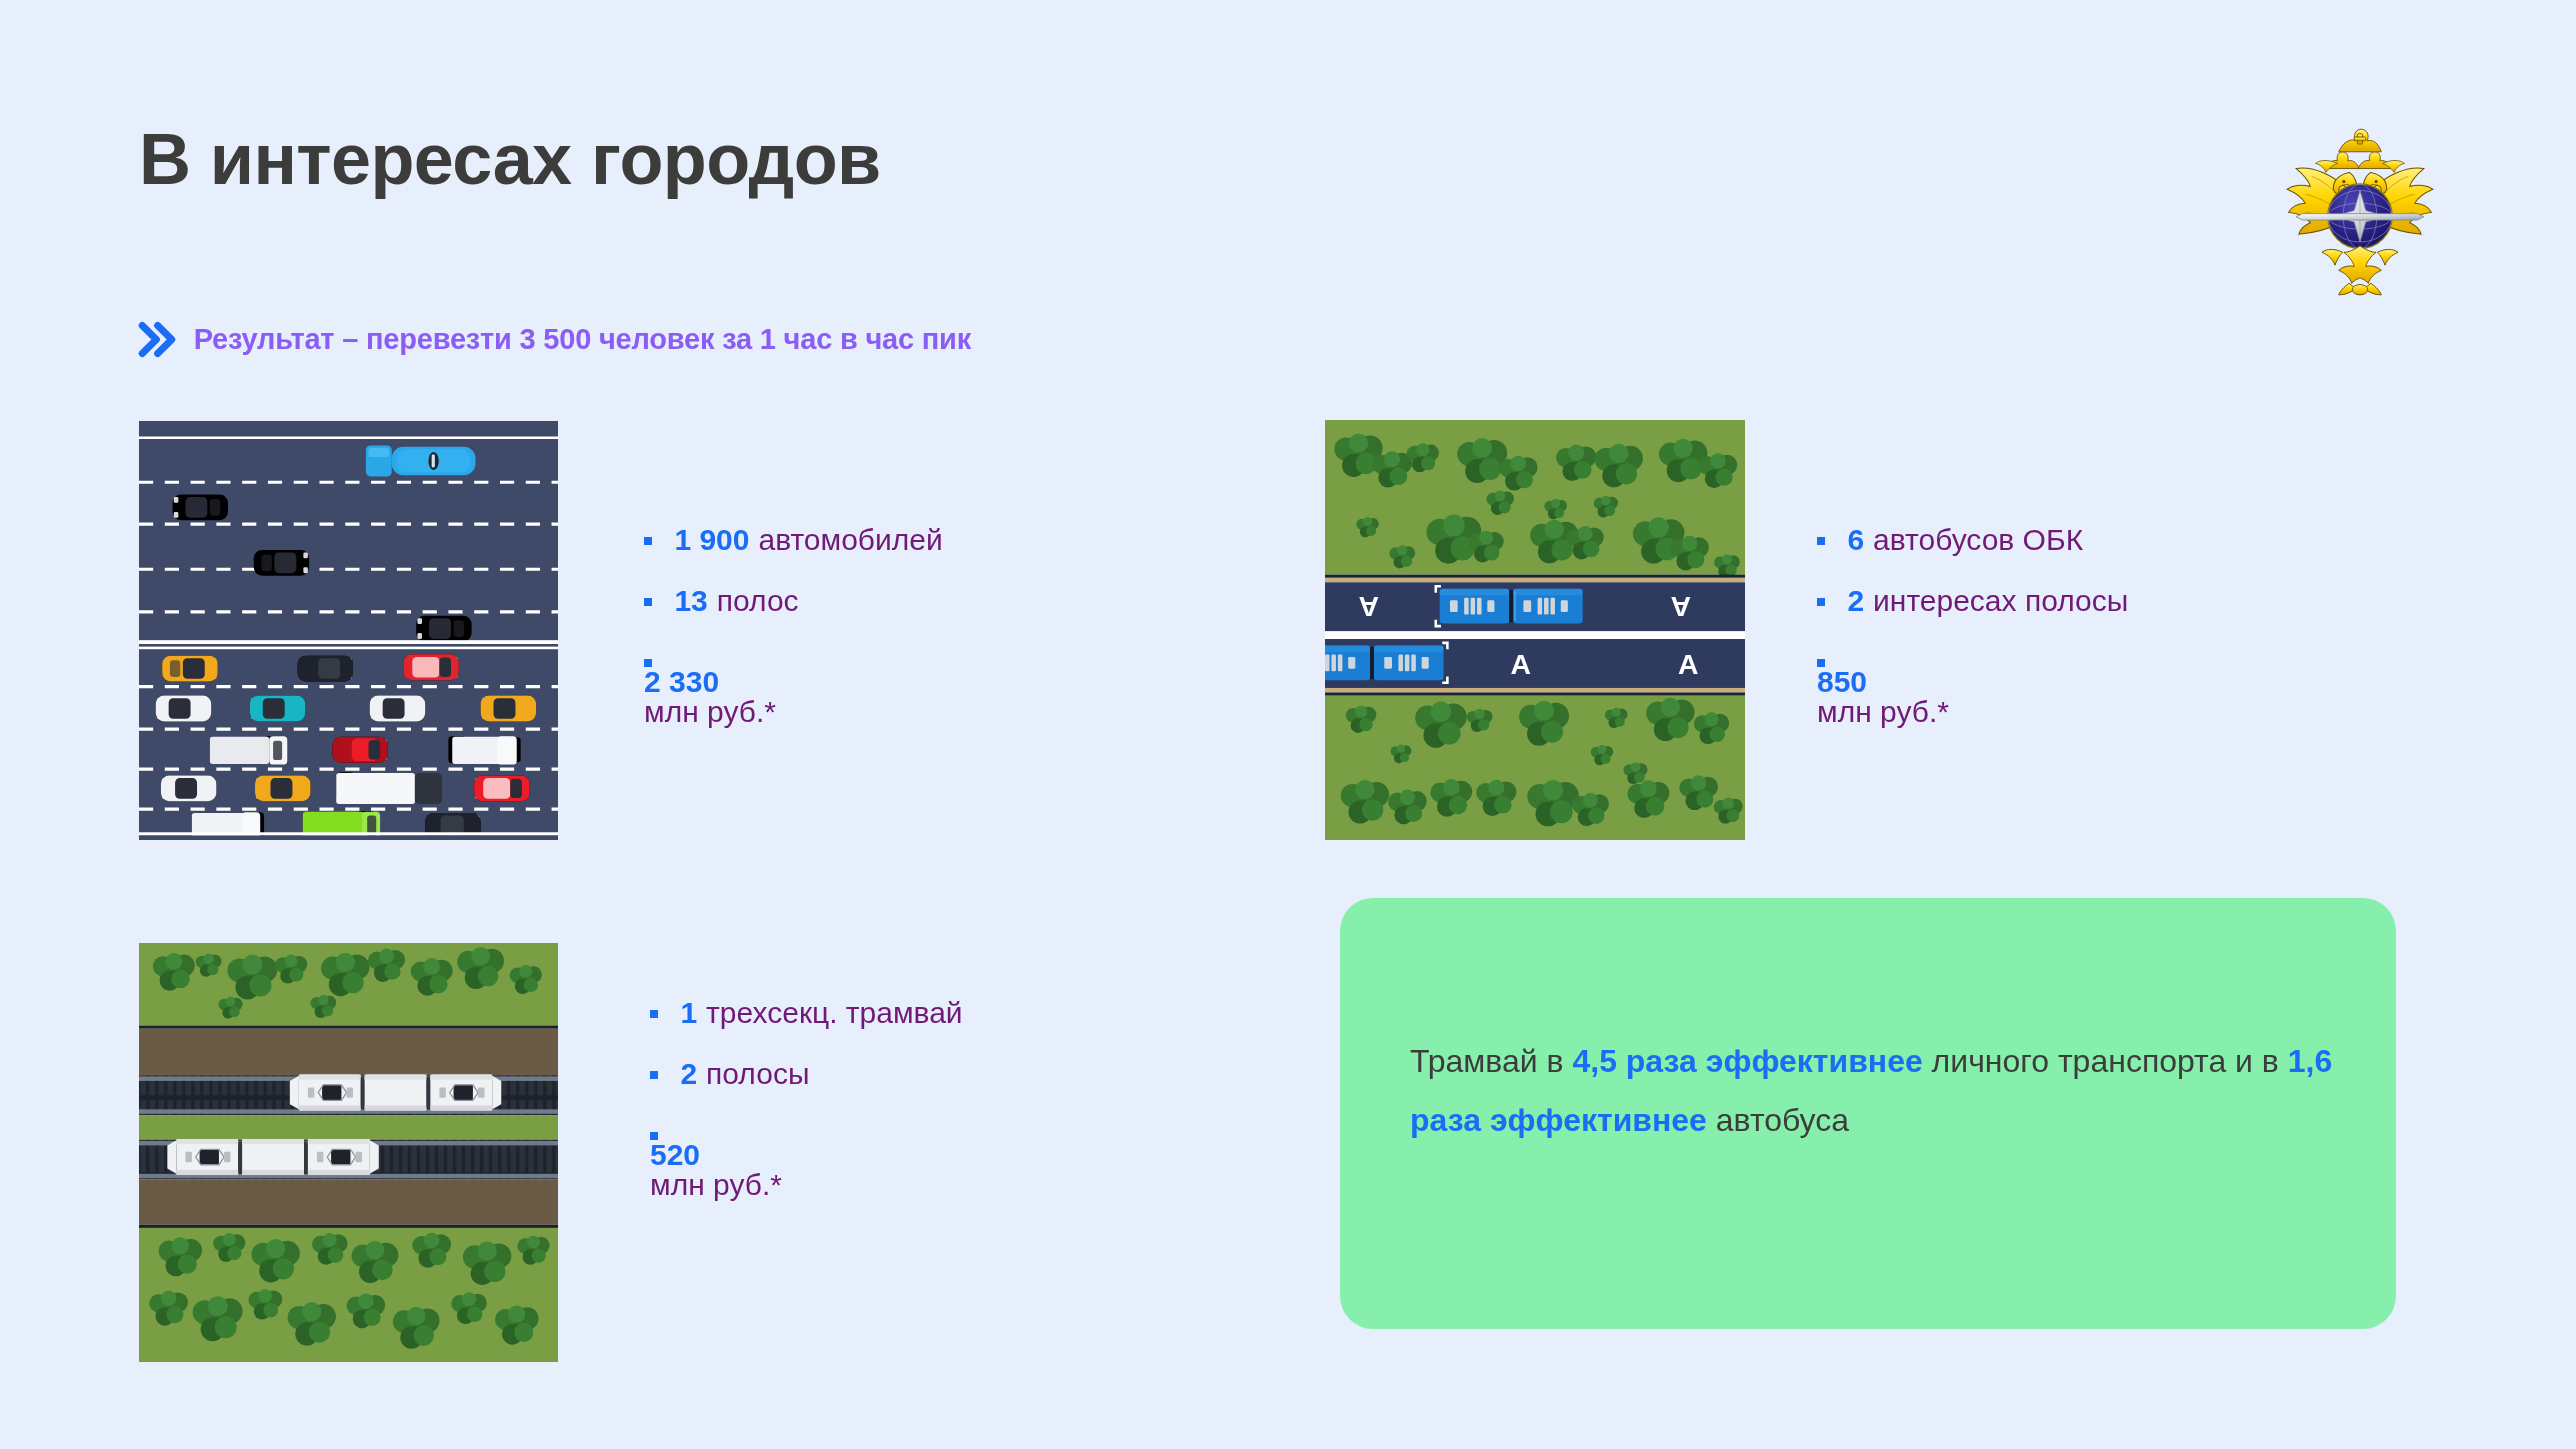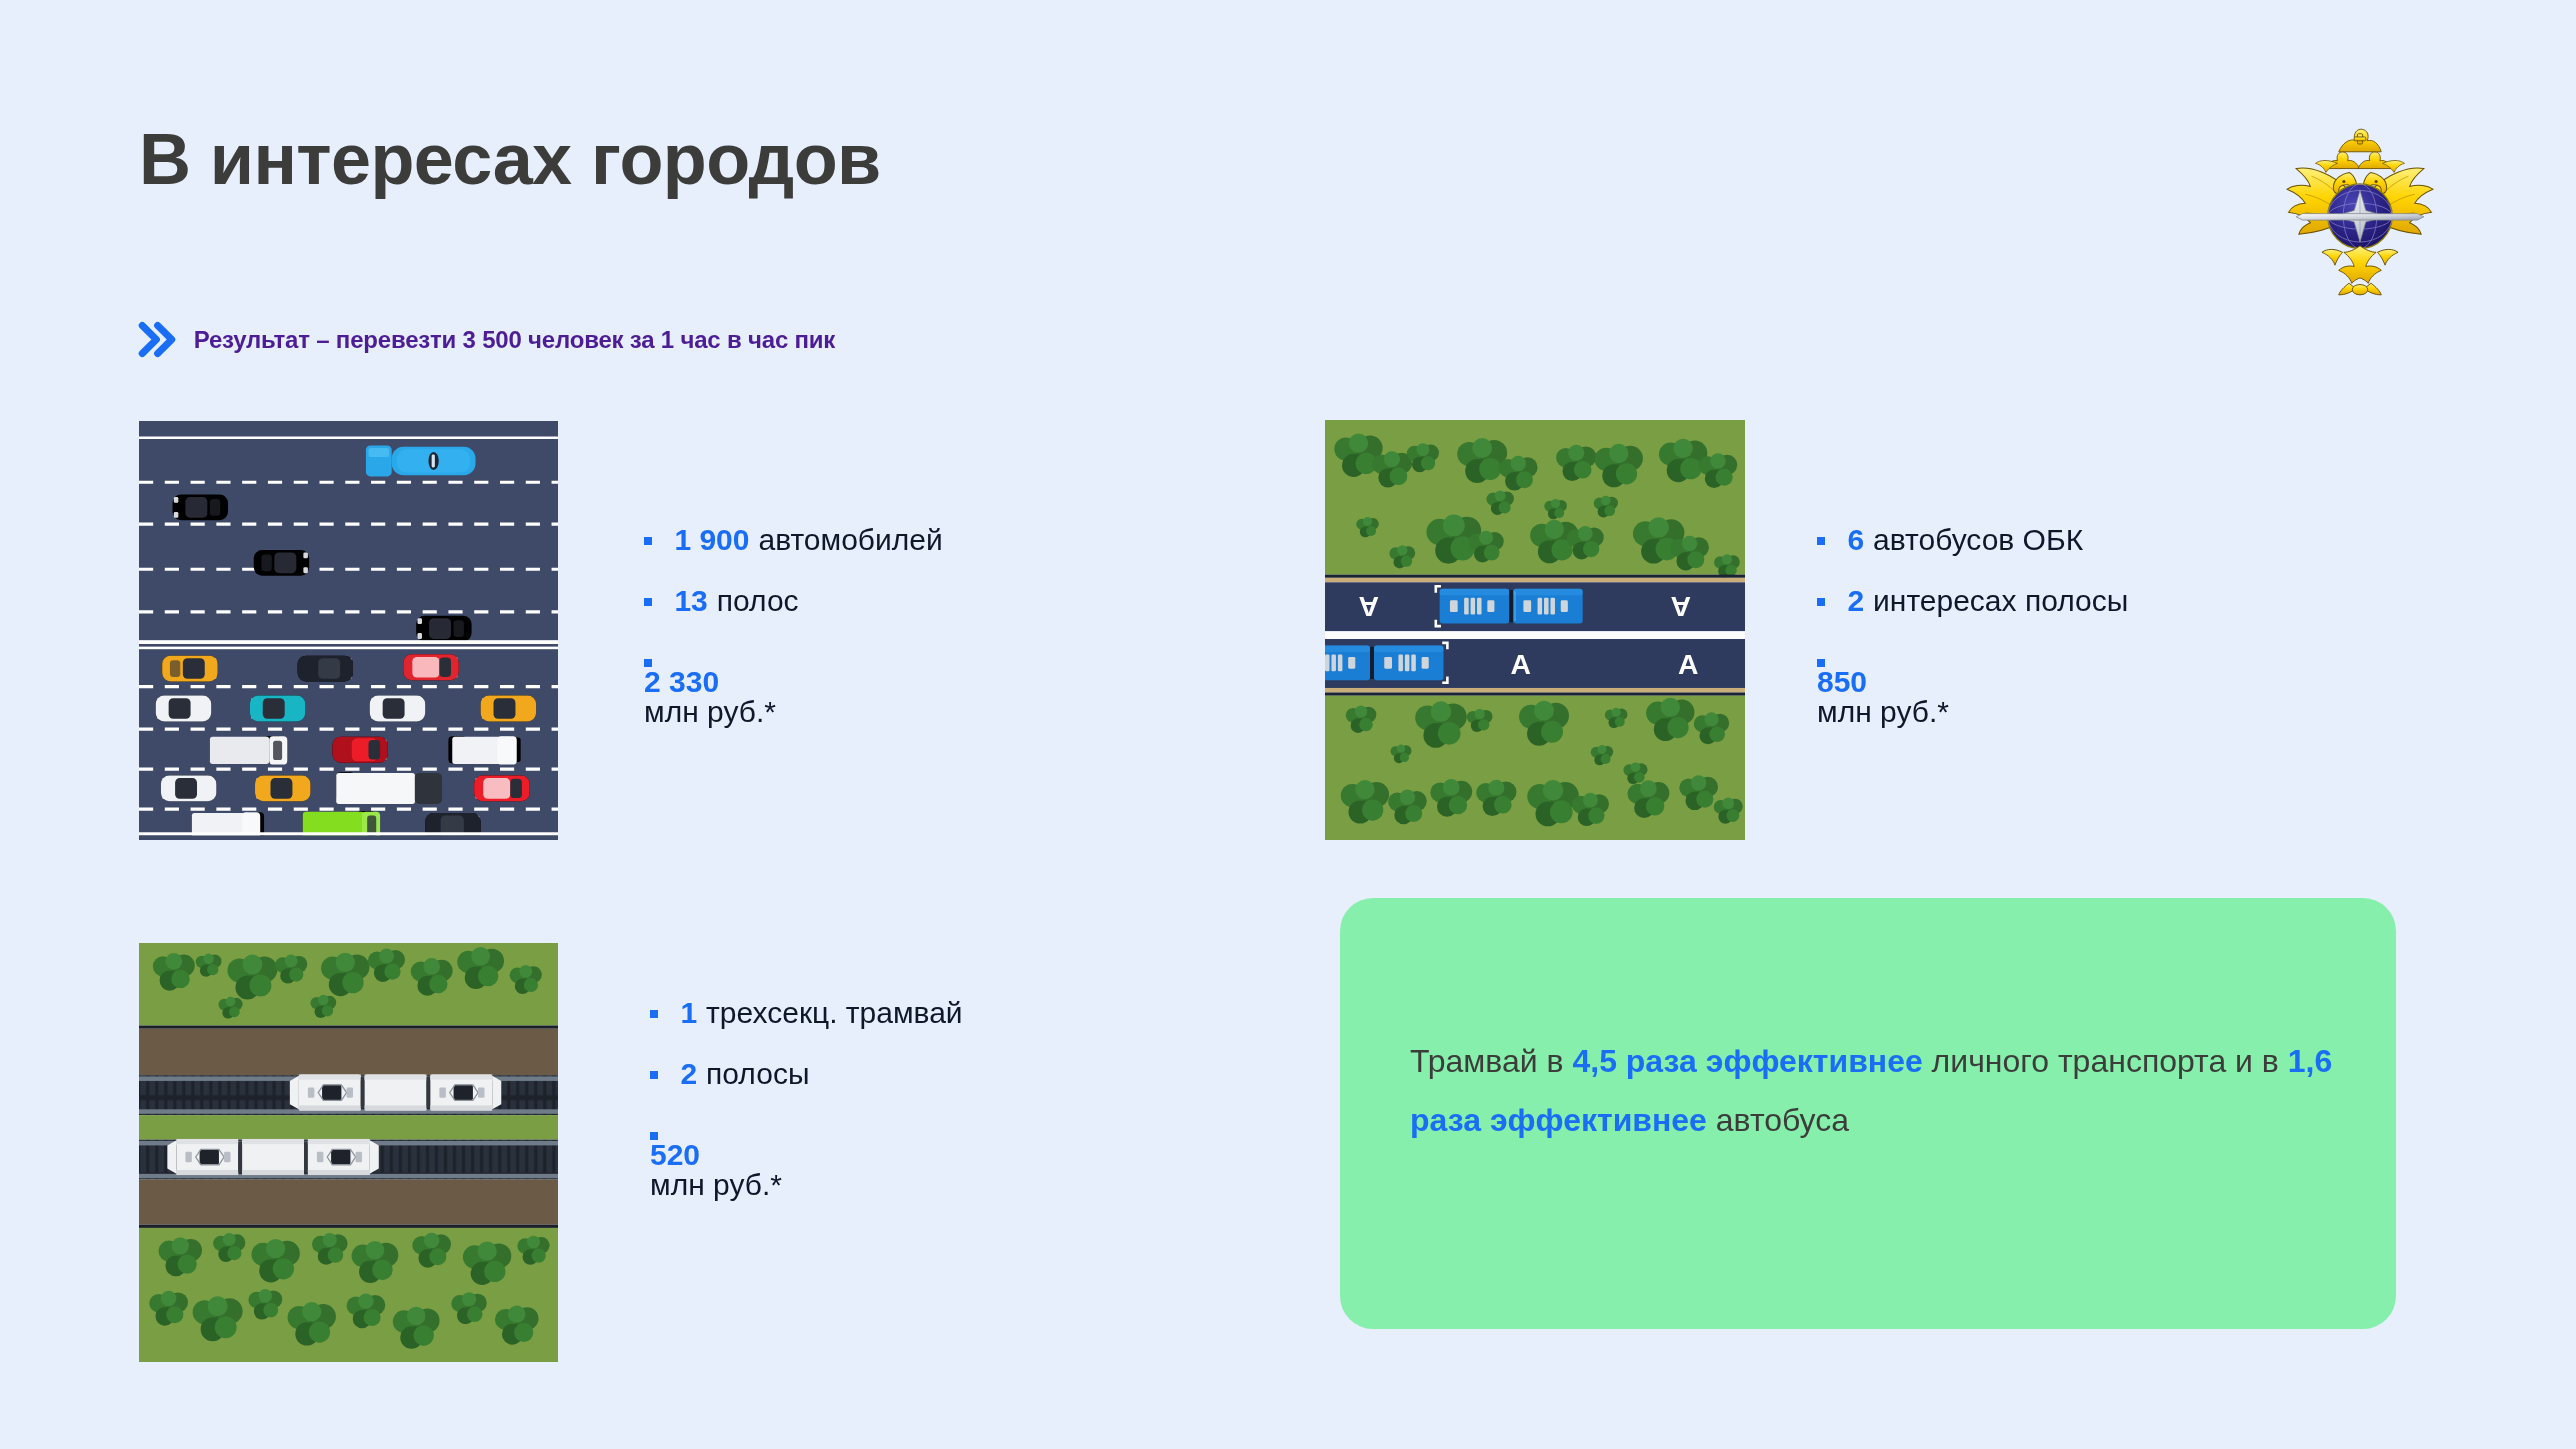--- a/index.html
+++ b/index.html
@@ -20,21 +20,21 @@
     white-space:nowrap;
   }
 
   
   .subtitle-row{
     position:absolute;left:137px;top:319px;
     display:flex;align-items:center;gap:16.7px;
   }
   .chevron-icon{width:40px;height:41px;flex:0 0 auto;display:block;}
   .subtitle-text{
-    font-size:24px;font-weight:700;color:#4c1d95;white-space:nowrap;
+    font-size:29px;font-weight:700;color:#8b5cf6;white-space:nowrap;
     letter-spacing:-0.2px;
   }
 
   
   .emblem{position:absolute;left:2273px;top:126px;width:174px;height:174px;}
 
   
   .illus{position:absolute;overflow:hidden;}
   .illus-traffic{left:139px;top:421px;width:419px;height:419px;}
   .illus-bus{left:1325px;top:420px;width:420px;height:420px;}
@@ -50,21 +50,21 @@
     display:flex;align-items:flex-start;
     font-size:30px;color:#3c3c3a;line-height:1;
     margin-bottom:31px;white-space:nowrap;
   }
   .bullet-item:last-child{margin-bottom:0;flex-direction:column;}
   .bullet-dot{
     flex:0 0 auto;width:8.4px;height:8.4px;background:#1a6ef5;
     margin-top:11.6px;margin-right:22px;
   }
   .bullet-num{color:#1a6ef5;font-weight:700;margin-right:9px;}
-  .bullet-text{color:#0f172a;}
+  .bullet-text{color:#701a75;}
 
   
   .callout-card{
     position:absolute;left:1340px;top:898px;
     width:1056px;height:431px;
     background:#86efac;border-radius:33px;
   }
   .callout-text{
     position:absolute;left:70px;top:134px;width:940px;
     font-size:32px;color:#3c3c3a;line-height:1.85;

